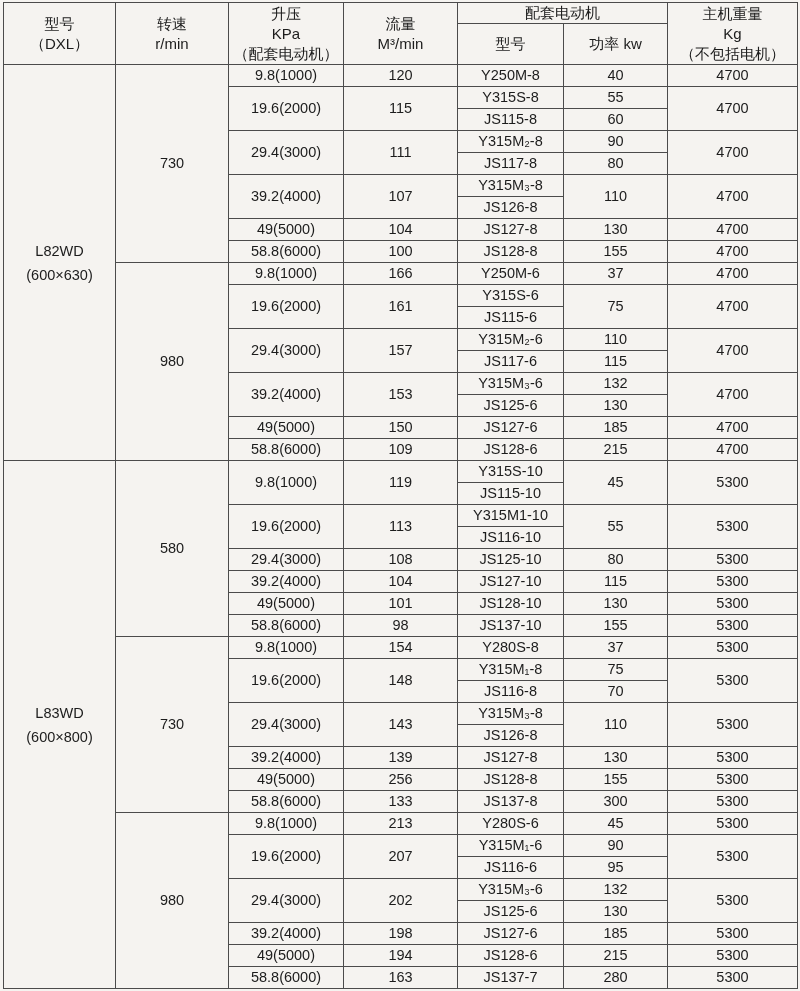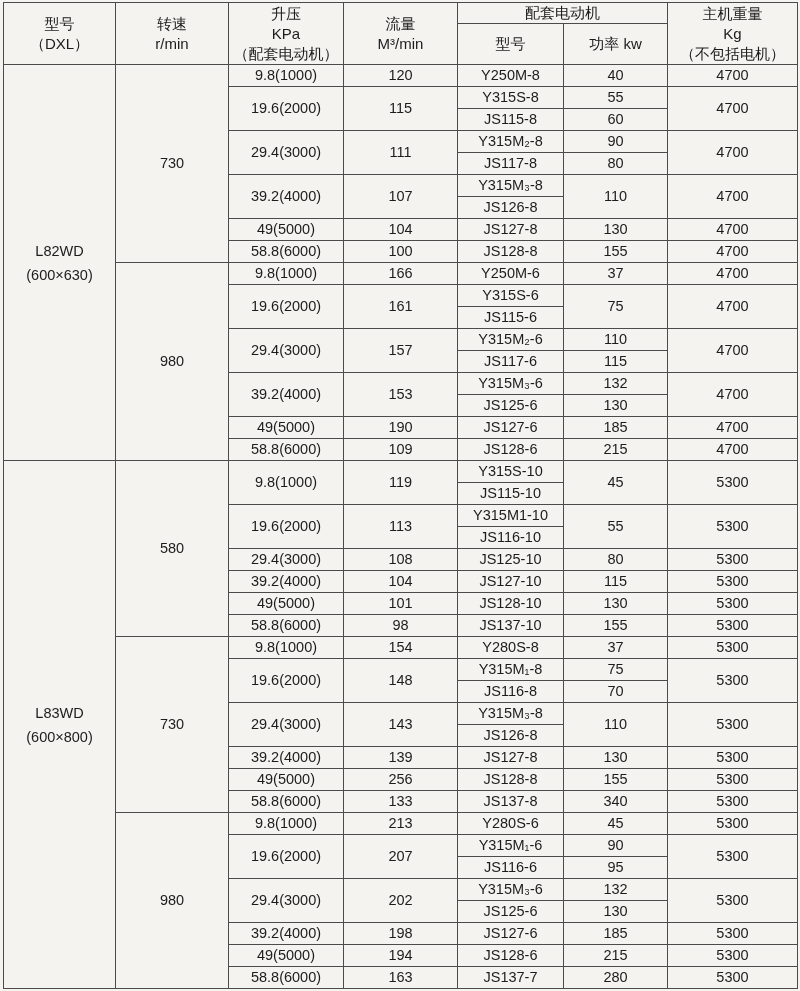--- a/index.html
+++ b/index.html
@@ -174,21 +174,21 @@
           <td>Y315M₃-6</td>
           <td>132</td>
           <td rowspan="2">4700</td>
         </tr>
         <tr>
           <td>JS125-6</td>
           <td>130</td>
         </tr>
         <tr>
           <td>49(5000)</td>
-          <td>190</td>
+          <td>150</td>
           <td>JS127-6</td>
           <td>185</td>
           <td>4700</td>
         </tr>
         <tr>
           <td>58.8(6000)</td>
           <td>109</td>
           <td>JS128-6</td>
           <td>215</td>
           <td>4700</td>
@@ -284,21 +284,21 @@
           <td>49(5000)</td>
           <td>256</td>
           <td>JS128-8</td>
           <td>155</td>
           <td>5300</td>
         </tr>
         <tr>
           <td>58.8(6000)</td>
           <td>133</td>
           <td>JS137-8</td>
-          <td>340</td>
+          <td>300</td>
           <td>5300</td>
         </tr>
         <tr>
           <td rowspan="8">980</td>
           <td>9.8(1000)</td>
           <td>213</td>
           <td>Y280S-6</td>
           <td>45</td>
           <td>5300</td>
         </tr>

